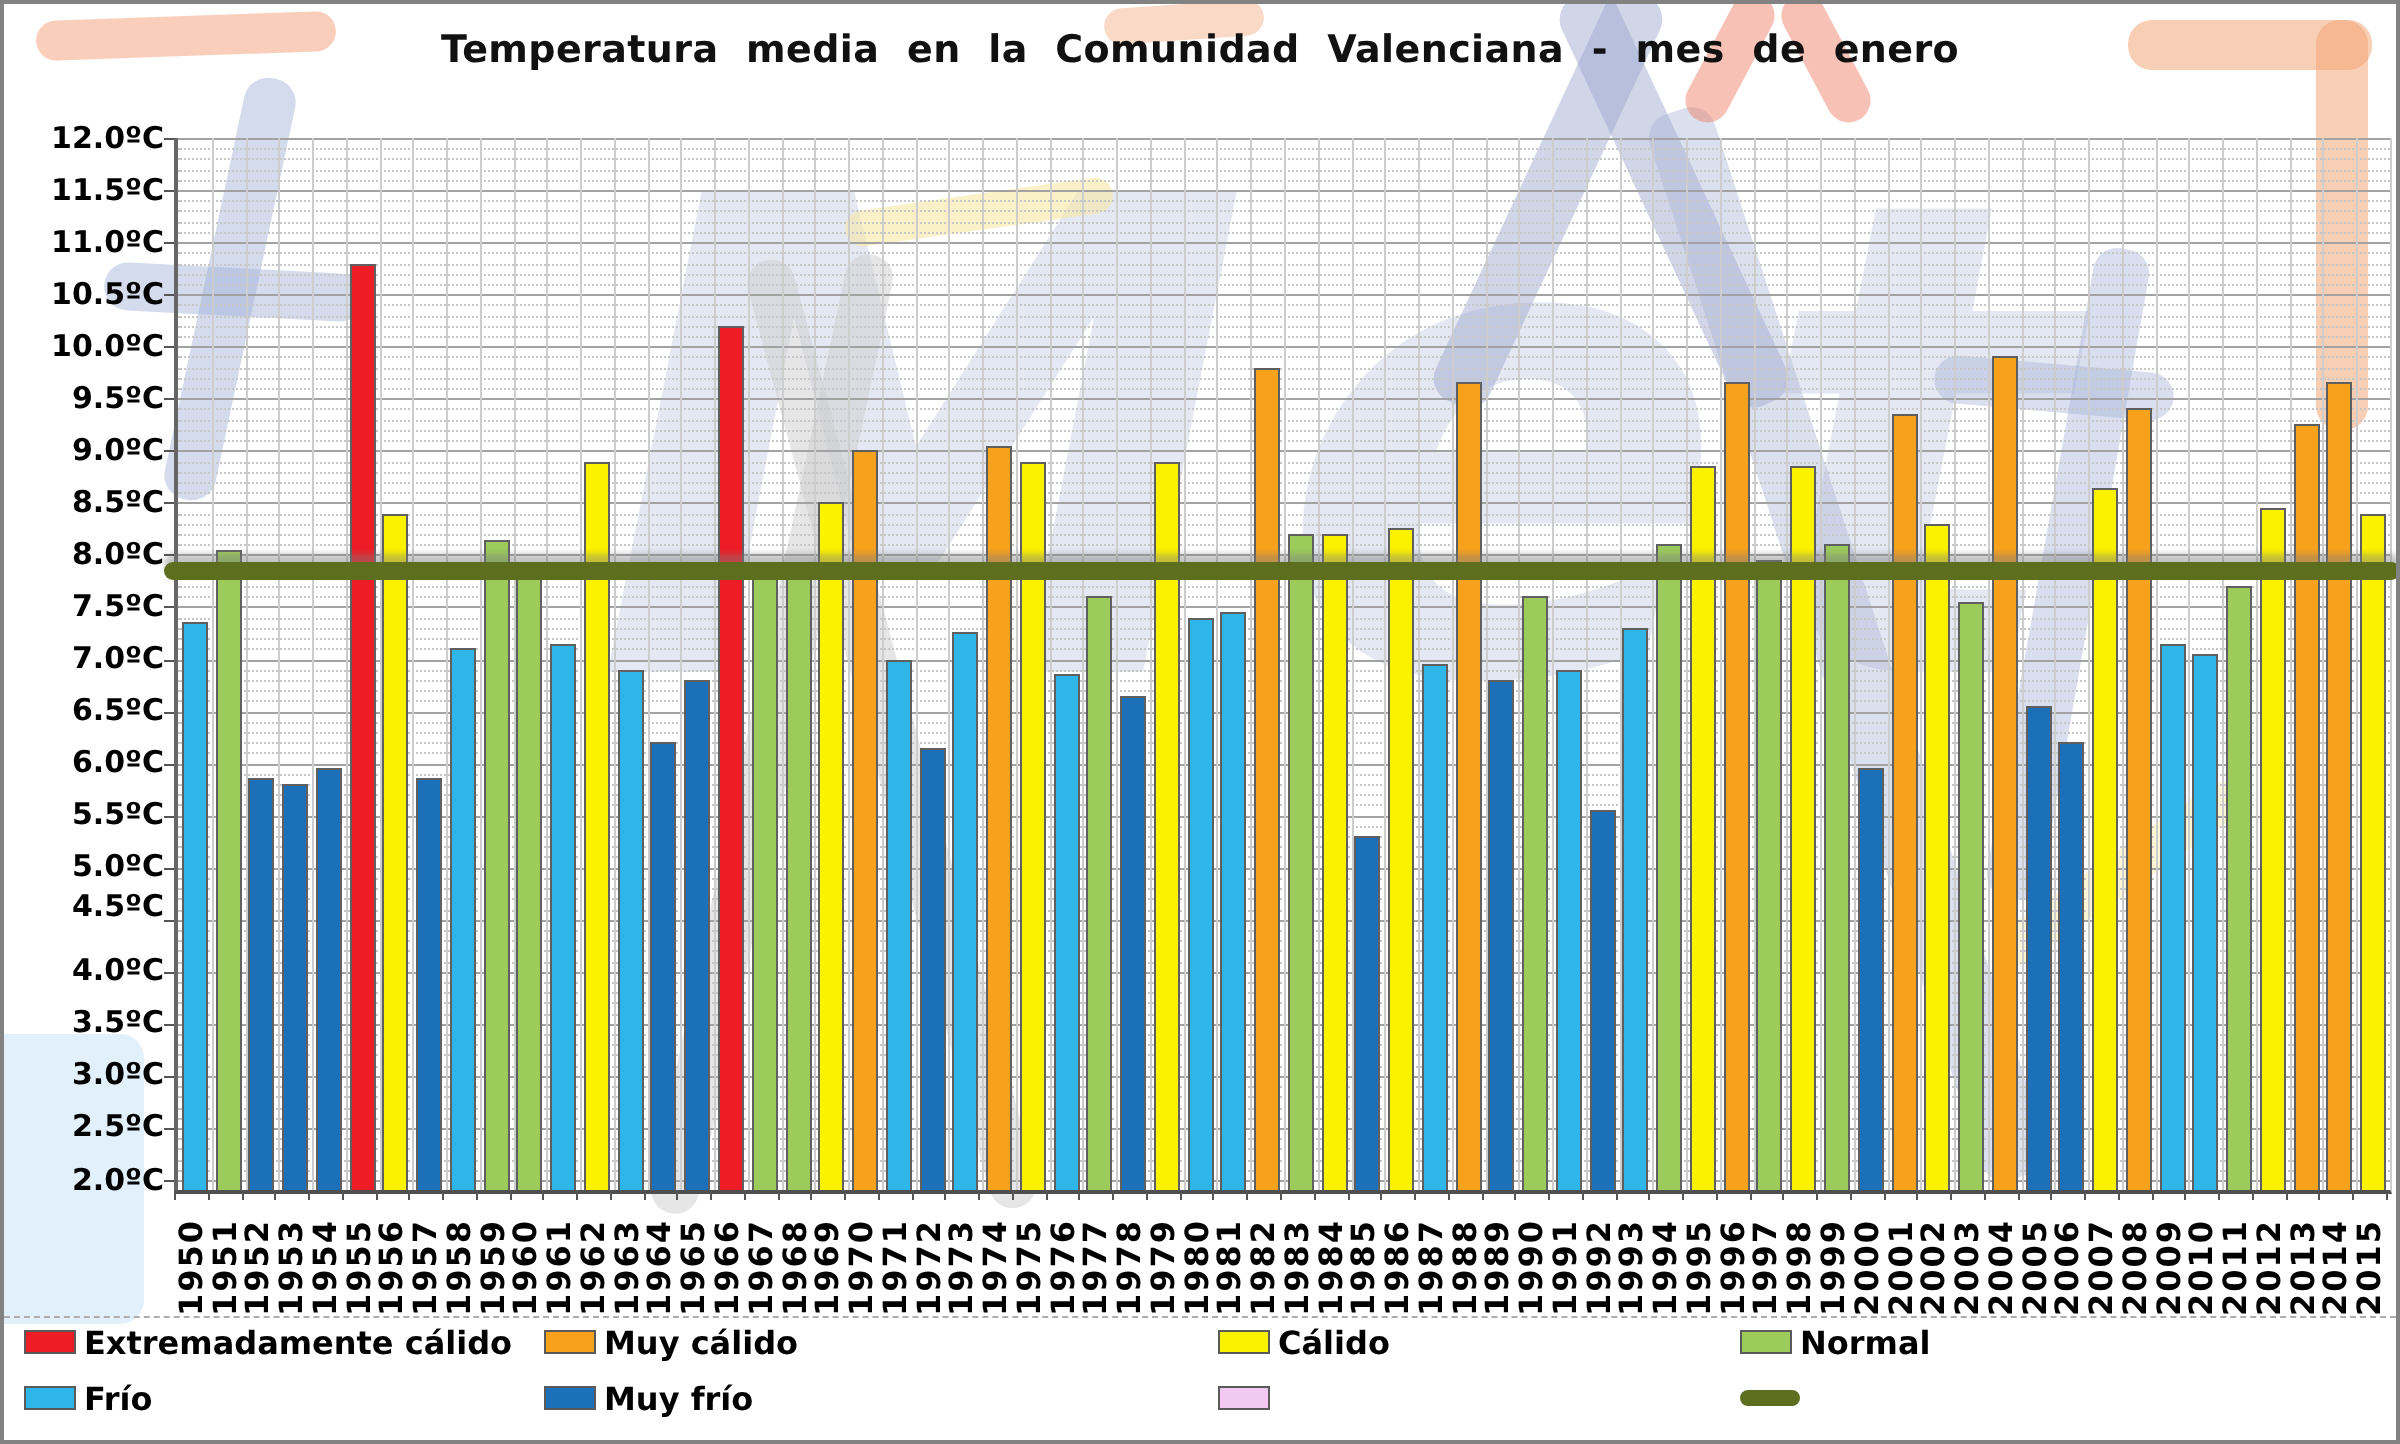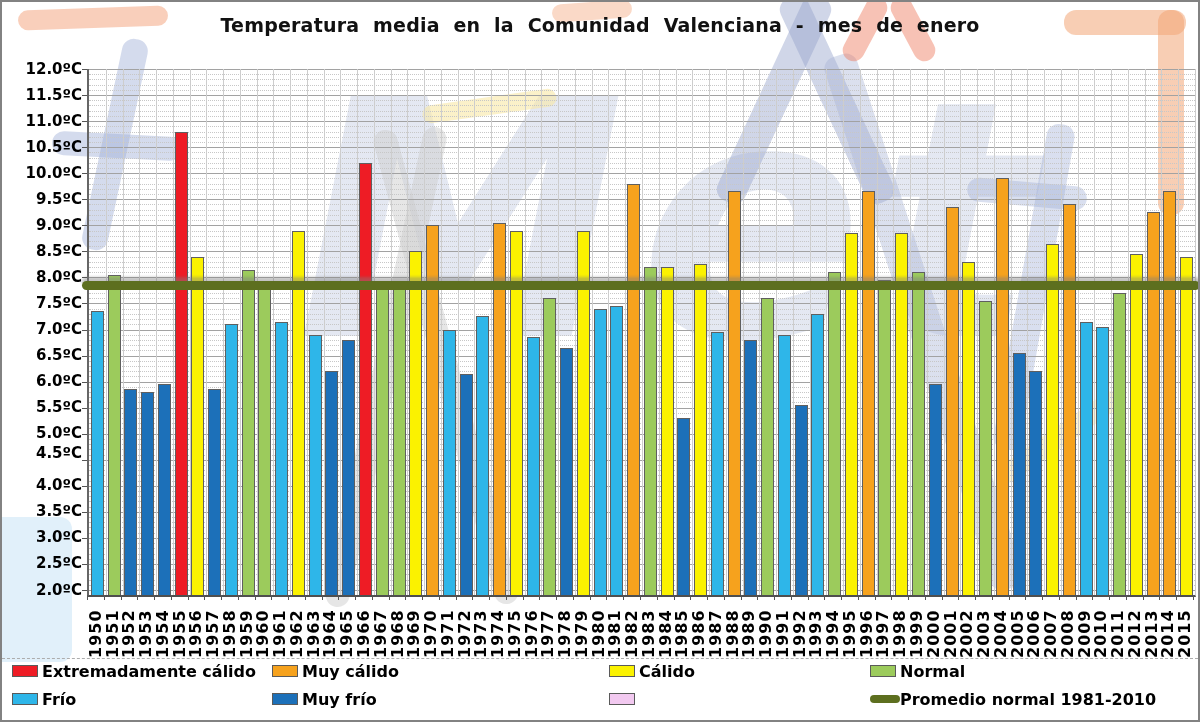--- a/index.html
+++ b/index.html
@@ -544,16 +544,15 @@
       <div class="lg-swatch" style="left: 607px; top: 7px; background: rgb(251, 242, 0);"></div>
       <div class="lg-label" style="left: 637px; top: 4px;">Cálido</div>
       <div class="lg-swatch" style="left: 868px; top: 7px; background: rgb(156, 203, 92);"></div>
       <div class="lg-label" style="left: 898px; top: 4px;">Normal</div>
       <div class="lg-swatch" style="left: 10px; top: 35px; background: rgb(46, 182, 233);"></div>
       <div class="lg-label" style="left: 40px; top: 32px;">Frío</div>
       <div class="lg-swatch" style="left: 270px; top: 35px; background: rgb(28, 112, 185);"></div>
       <div class="lg-label" style="left: 300px; top: 32px;">Muy frío</div>
       <div class="lg-swatch" style="left: 607px; top: 35px; background: rgb(242, 201, 240);"></div>
       <div class="lg-line" style="left: 868px; top: 37px; background: rgb(93, 111, 31);"></div>
-      <div class="lg-label" style="left: 898px; top: 32px;">Promedio normal 1981-2010</div>
     </div>
 
 </div>
 
 </body></html>

